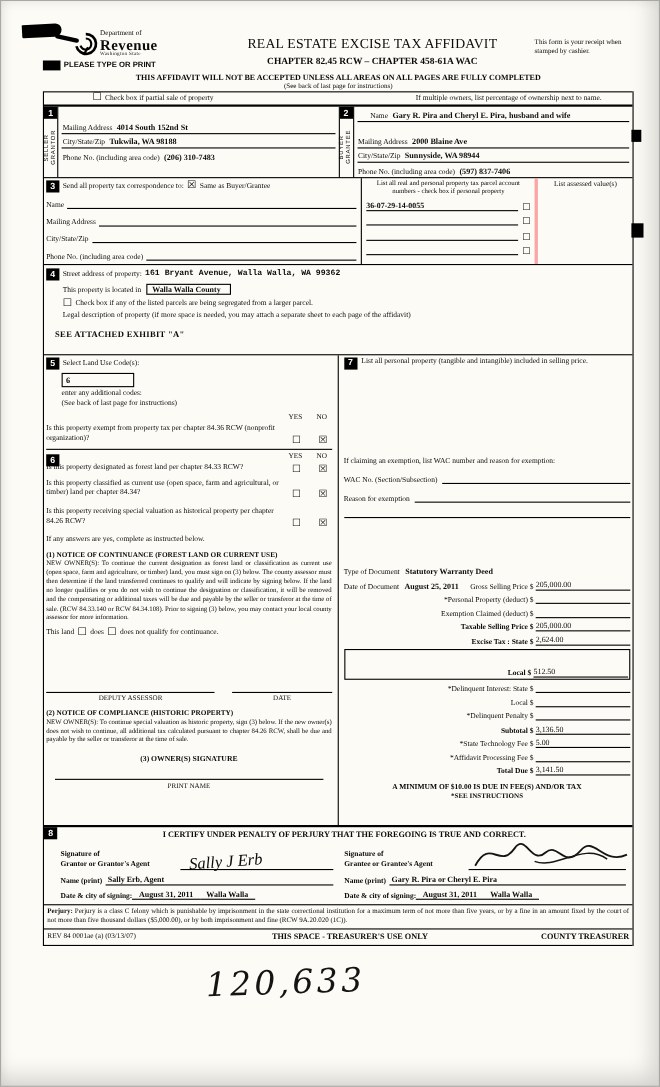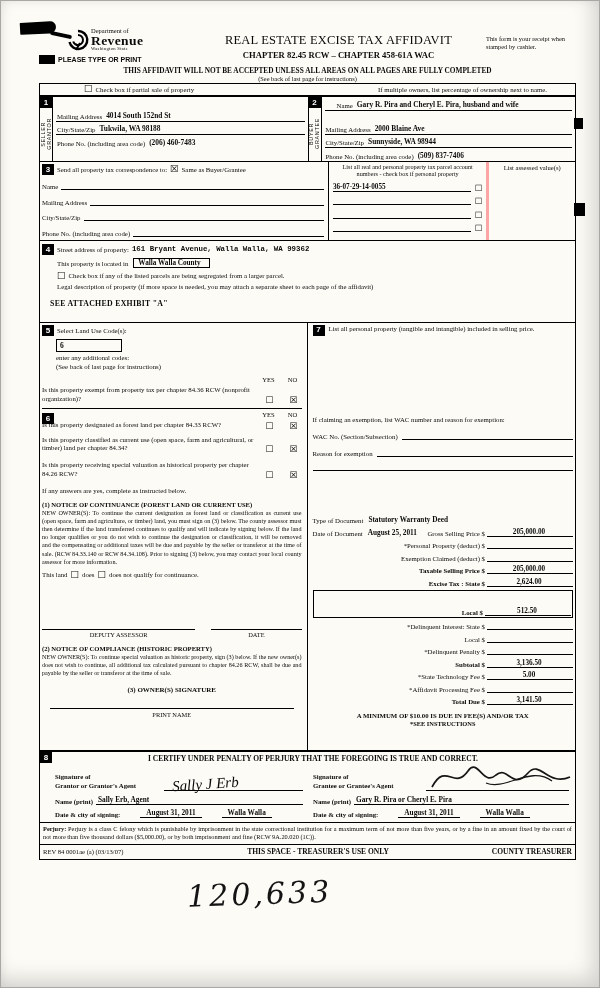--- a/index.html
+++ b/index.html
@@ -108,42 +108,42 @@
 .wline{display:flex;align-items:flex-end;margin-top:9px;}
 .wline .rule{flex:1;border-bottom:1px solid #000;height:8px;margin-left:4px;}
 .fullrule{border-bottom:1px solid #000;height:12px;margin-top:2px;}
 .docline{display:flex;align-items:flex-end;margin-top:2px;}
 .typed{font-weight:bold;font-size:7.3px;margin-left:5px;white-space:nowrap;}
 .ddrow{display:flex;align-items:flex-end;}
 .ddl{width:53%;display:flex;align-items:flex-end;}
 .ddr{flex:1;}
 .mrow{display:flex;align-items:flex-end;margin-top:3.5px;min-height:9px;}
 .mlab{flex:1;text-align:right;white-space:nowrap;}
-.mval{width:86px;flex:none;border-bottom:1px solid #000;text-align:center;font-weight:bold;font-size:7.2px;padding-right:2px;margin-left:2px;min-height:9px;}
+.mval{width:86px;flex:none;border-bottom:1px solid #000;text-align:left;font-weight:normal;font-size:7.2px;padding-right:2px;margin-left:2px;min-height:9px;}
 .mrow.bold .mlab{font-weight:bold;}
 .boxed{border:1px solid #000;padding:0 1px 1px 1px;margin-top:3px;}
 .boxed .mrow{margin-top:16px;}
 .minnote{font-weight:bold;font-size:6.8px;text-align:center;margin-top:7px;}
 .seeinstr{font-weight:bold;font-size:6.4px;text-align:center;margin-top:1px;}
 
 
 .sec8{border-top:2px solid #000;position:relative;padding:2px 4px 4px 15px;}
 .certify{text-align:center;font-weight:bold;font-size:7.5px;}
 .sigcols{display:flex;margin-top:2px;}
 .sigcol{width:50%;padding-right:10px;}
 .sigline8{display:flex;align-items:flex-end;}
 .siglabel{font-weight:bold;font-size:6.8px;line-height:1.3;width:44%;}
 .sigarea{flex:1;border-bottom:1px solid #000;position:relative;height:26px;}
 .script{position:absolute;left:8px;bottom:-3px;font-size:15px;font-style:italic;transform:rotate(-4deg);white-space:nowrap;}
 .scribble{position:absolute;left:0;bottom:-5px;}
 .nline{display:flex;align-items:flex-end;margin-top:3.5px;}
 .nline .lab{font-weight:bold;white-space:nowrap;}
 .nline .v{font-weight:bold;font-size:7.3px;border-bottom:1px solid #000;flex:1;margin-left:3px;padding:0 0 0 2px;min-height:9px;}
 .dline{display:flex;align-items:flex-end;margin-top:3.5px;}
-.dline .v{font-weight:bold;font-size:7.3px;border-bottom:1px solid #000;margin-left:20px;padding:0 6px;min-height:9px;}
+.dline .v{font-weight:bold;font-size:7.3px;border-bottom:1px solid #000;margin-left:0;padding:0 6px;min-height:9px;}
 
 
 .perjury{border-top:1.5px solid #000;font-size:6.35px;line-height:1.32;padding:2px 3px;text-align:justify;}
 .footerrow{display:flex;align-items:center;border-top:1px solid #000;border-bottom:1.5px solid #000;padding:2.5px 3px;}
 .f-left{width:30%;font-size:6.6px;}
 .f-center{flex:1;text-align:center;font-weight:bold;font-size:7.5px;}
 .f-right{width:26%;text-align:right;font-weight:bold;font-size:7.5px;}
 
 .handwriting{margin:12px 0 0 148px;font-size:30px;font-style:italic;font-family:"DejaVu Serif",serif;transform:rotate(-2deg);letter-spacing:3px;color:#141414;}
 </style>
@@ -209,21 +209,21 @@
             <div class="frow gap">
               <span>Mailing Address</span>
               <span class="val">4014 South 152nd St</span>
             </div>
             <div class="frow">
               <span>City/State/Zip</span>
               <span class="val">Tukwila, WA  98188</span>
             </div>
             <div class="frow last">
               <span>Phone No. (including area code)</span>
-              <span class="val">(206) 460-7483</span>
+              <span class="val">(206) 310-7483</span>
             </div>
           </div>
         </section>
         <section class="party">
           <span class="badge abs">2</span>
           <div class="vstrip">
             <div class="vtxt">
               <span>BUYER</span>
               <span>GRANTEE</span>
             </div>
@@ -236,21 +236,21 @@
             <div class="frow gap">
               <span>Mailing Address</span>
               <span class="val">2000 Blaine Ave</span>
             </div>
             <div class="frow">
               <span>City/State/Zip</span>
               <span class="val">Sunnyside, WA  98944</span>
             </div>
             <div class="frow last">
               <span>Phone No. (including area code)</span>
-              <span class="val">(509) 837-7406</span>
+              <span class="val">(597) 837-7406</span>
             </div>
           </div>
         </section>
       </div>
 
       <section class="sec3">
         <div class="s3l">
           <div class="sendline">
             <span class="badge">3</span>
             <span>Send all property tax correspondence to:</span>

